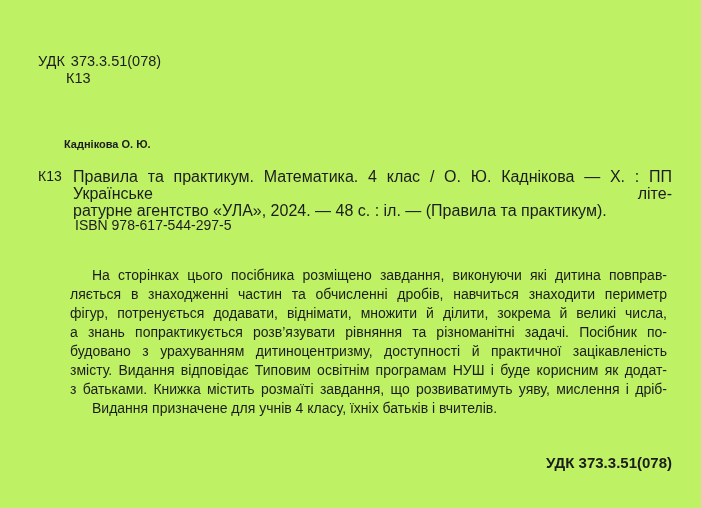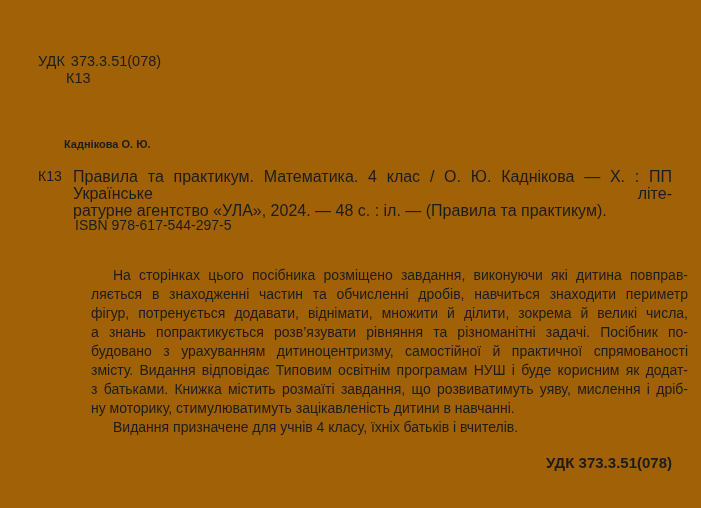--- a/index.html
+++ b/index.html
@@ -4,21 +4,21 @@
 <style>
   html, body {
     margin: 0;
     padding: 0;
     background: #ffffff;
   }
   .page {
     position: relative;
     width: 701px;
     height: 508px;
-    background: #a16207;
+    background: #bef264;
     font-family: "Liberation Sans", "DejaVu Sans", sans-serif;
     color: #1c1c1c;
     overflow: hidden;
   }
   .udk-top {
     position: absolute;
     top: 53px;
     left: 38px;
     font-size: 14.5px;
     line-height: 17px;
@@ -62,21 +62,21 @@
     position: absolute;
     top: 217px;
     left: 75px;
     width: 597px;
     font-size: 14px;
     line-height: 17px;
   }
   .annotation {
     position: absolute;
     top: 266px;
-    left: 91px;
+    left: 70px;
     width: 597px;
     font-size: 14px;
     line-height: 19px;
   }
   .jline {
     text-align: justify;
     text-align-last: justify;
   }
   .jline-first {
     text-indent: 22px;
@@ -120,22 +120,21 @@
 
   <div class="isbn-block">
     <div class="plain-line">ISBN 978-617-544-297-5</div>
   </div>
 
   <div class="annotation">
     <div class="jline jline-first">На сторінках цього посібника розміщено завдання, виконуючи які дитина повправ-</div>
     <div class="jline">ляється в знаходженні частин та обчисленні дробів, навчиться знаходити периметр</div>
     <div class="jline">фігур, потренується додавати, віднімати, множити й ділити, зокрема й великі числа,</div>
     <div class="jline">а знань попрактикується розв’язувати рівняння та різноманітні задачі. Посібник по-</div>
-    <div class="jline">будовано з урахуванням дитиноцентризму, самостійної й практичної спрямованості</div>
+    <div class="jline">будовано з урахуванням дитиноцентризму, доступності й практичної зацікавленість</div>
     <div class="jline">змісту. Видання відповідає Типовим освітнім програмам НУШ і буде корисним як додат-</div>
     <div class="jline">з батьками. Книжка містить розмаїті завдання, що розвиватимуть уяву, мислення і дріб-</div>
-    <div class="plain-line">ну моторику, стимулюватимуть зацікавленість дитини в навчанні.</div>
     <div class="plain-line indent-line">Видання призначене для учнів 4 класу, їхніх батьків і вчителів.</div>
   </div>
 
   <div class="udk-bottom">УДК 373.3.51(078)</div>
 
 </div>
 
 </body></html>

